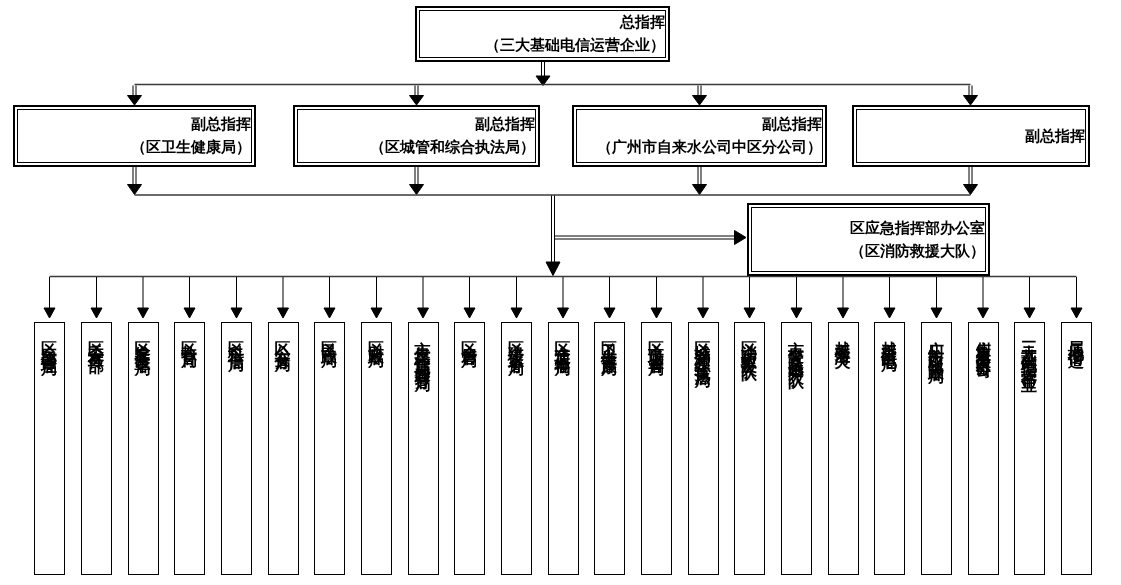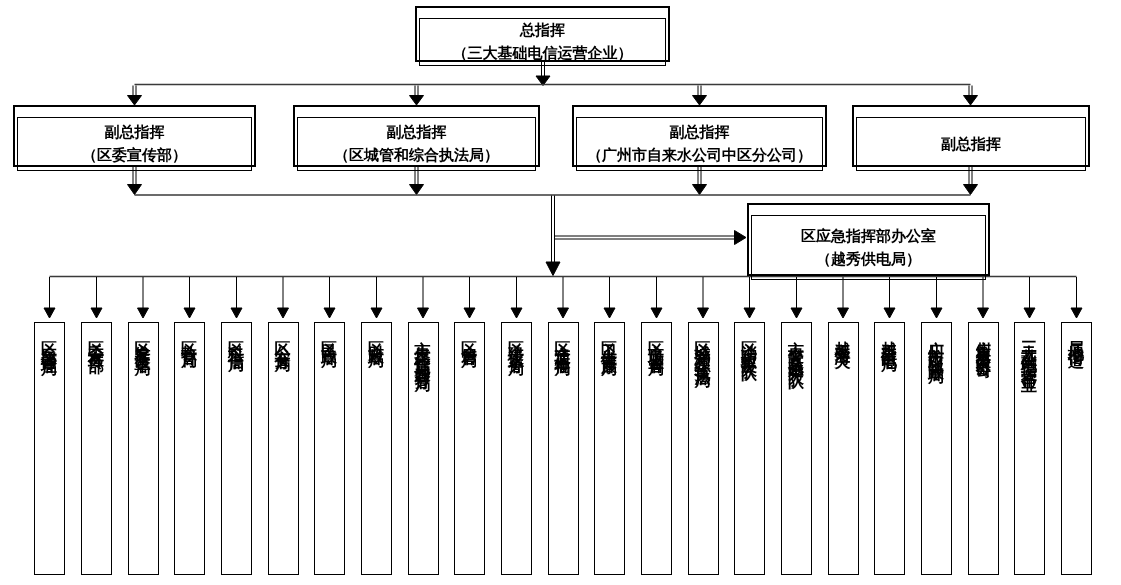--- a/index.html
+++ b/index.html
@@ -25,24 +25,23 @@
     border: 2px solid #000000;
     padding: 2px;
     box-sizing: border-box;
   }
   .dbox .inner {
     width: 100%; height: 100%;
     border: 1px solid #000000;
     box-sizing: border-box;
     display: flex;
     flex-direction: column;
-    align-items: center;
+    align-items: flex-end;
     justify-content: center;
     text-align: center;
-    margin-top: 8px;
   }
   .dbox .l1, .dbox .l2 {
     font-size: 15px;
     font-weight: bold;
     line-height: 23px;
     white-space: nowrap;
   }
   
   .vbox {
     position: absolute;
@@ -173,21 +172,21 @@
   <div class="dbox" style="left:415px; top:6px; width:255px; height:56px;">
     <div class="inner">
       <div class="l1">总指挥</div>
       <div class="l2">（三大基础电信运营企业）</div>
     </div>
   </div>
 
   <div class="dbox" style="left:13px; top:105px; width:243px; height:62px;">
     <div class="inner">
       <div class="l1">副总指挥</div>
-      <div class="l2">（区委宣传部）</div>
+      <div class="l2">（区卫生健康局）</div>
     </div>
   </div>
   <div class="dbox" style="left:293px; top:105px; width:247px; height:62px;">
     <div class="inner">
       <div class="l1">副总指挥</div>
       <div class="l2">（区城管和综合执法局）</div>
     </div>
   </div>
   <div class="dbox" style="left:572px; top:105px; width:255px; height:62px;">
     <div class="inner">
@@ -197,21 +196,21 @@
   </div>
   <div class="dbox" style="left:852px; top:105px; width:238px; height:62px;">
     <div class="inner">
       <div class="l1">副总指挥</div>
     </div>
   </div>
 
   <div class="dbox" style="left:747px; top:203px; width:243px; height:73px;">
     <div class="inner">
       <div class="l1">区应急指挥部办公室</div>
-      <div class="l2">（越秀供电局）</div>
+      <div class="l2">（区消防救援大队）</div>
     </div>
   </div>
 
   <div class="vbox" style="left:34px;">
       <span class="vtext">区应急管理局</span>
     </div>
   <div class="vbox" style="left:81px;">
       <span class="vtext">区委宣传部</span>
     </div>
   <div class="vbox" style="left:127.5px;">

